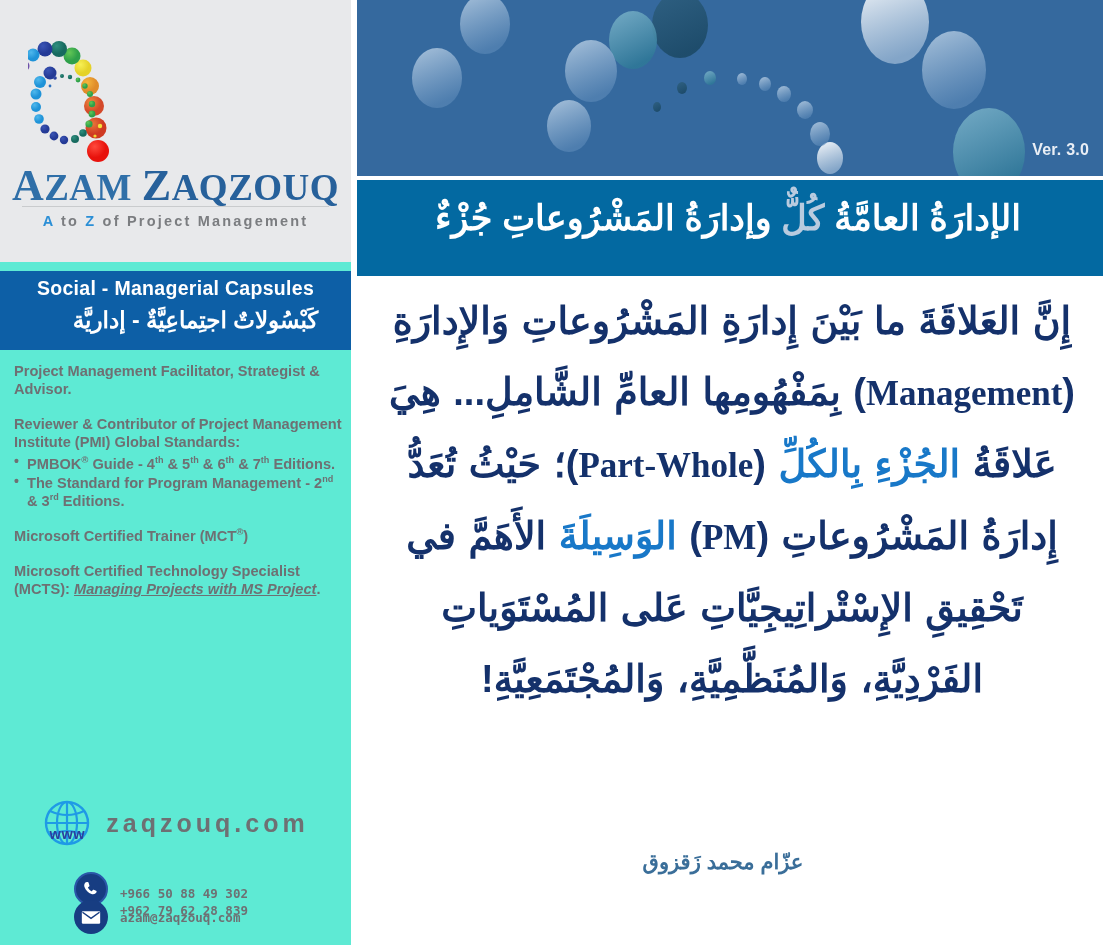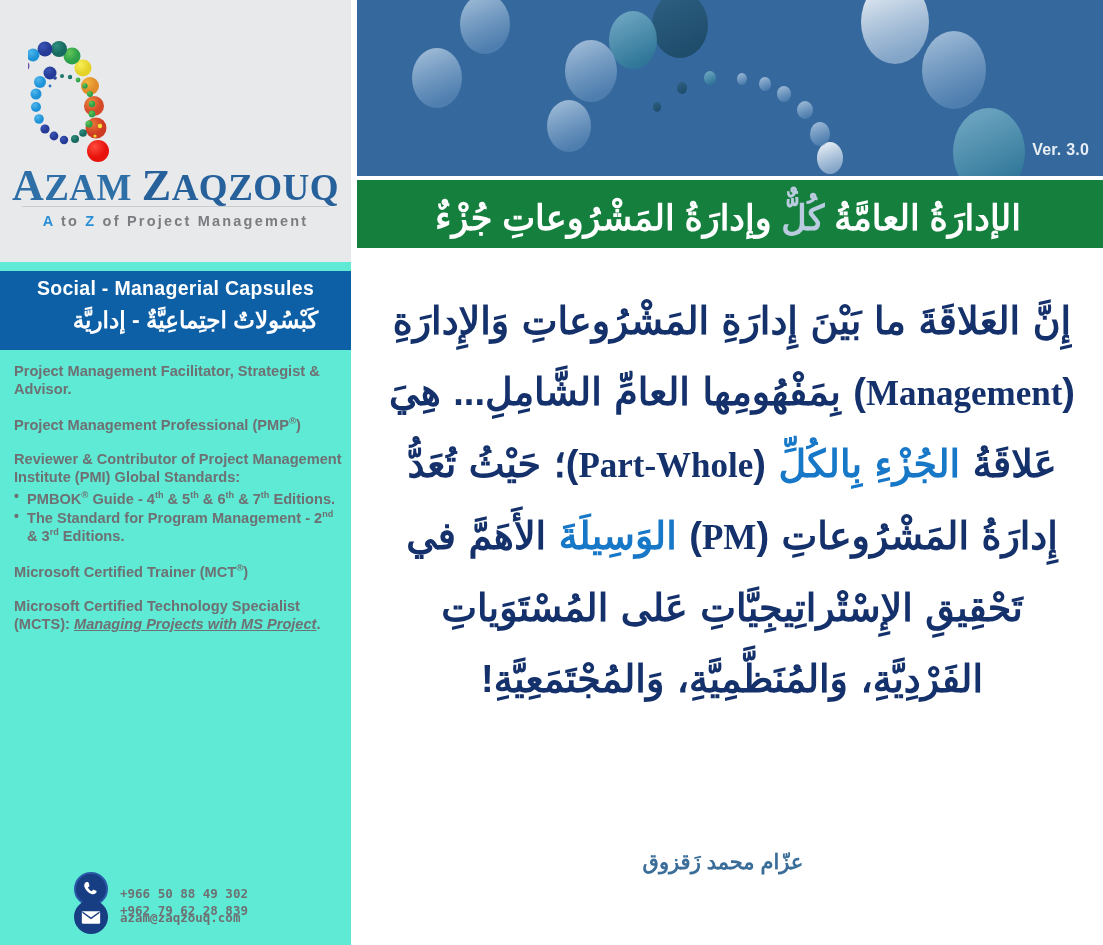--- a/index.html
+++ b/index.html
@@ -250,22 +250,22 @@
     left: 0; top: 176px;
     width: 746px; height: 4px;
     background: #ffffff;
   }
 
   
   #title-bar {
     position: absolute;
     left: 0; top: 180px;
     width: 746px;
-    height: 68px;
-    background: #15803d;
+    height: 96px;
+    background: #0369a1;
     overflow: hidden;
     padding-left: 28px;
   }
   #title-text {
     position: absolute;
     right: 4px; top: -4px;
     width: 742px;
     direction: rtl;
     text-align: center;
     color: #ffffff;
@@ -433,41 +433,52 @@
       <div id="capsule-en">Social - Managerial Capsules</div>
       <div id="capsule-ar">كَبْسُولاتٌ اجتِماعِيَّةٌ - إداريَّة</div>
     </div>
 
     <div id="credentials">
 
       <div class="cred">
         Project Management Facilitator, Strategist &amp; Advisor<span class="light">.</span>
       </div>
 
-      <div class="cred">
-        Project Management Professional (PMP<span class="reg">®</span>)
-      </div>
 
       <div class="cred">
         Reviewer &amp; Contributor of Project Management Institute (PMI) Global Standards<span class="light">:</span>
         <ul>
           <li>PMBOK<span class="reg">®</span> Guide - 4<sup>th</sup> &amp; 5<sup>th</sup> &amp; 6<sup>th</sup> &amp; 7<sup>th</sup> Editions<span class="light">.</span></li>
           <li>The Standard for Program Management - 2<sup>nd</sup> &amp; 3<sup>rd</sup> Editions<span class="light">.</span></li>
         </ul>
       </div>
 
       <div class="cred">
         Microsoft Certified Trainer (MCT<span class="reg">®</span>)
       </div>
 
       <div class="cred">
         Microsoft Certified Technology Specialist (MCTS): <span class="ital">Managing Projects with MS Project</span><span class="light">.</span>
       </div>
     </div>
 
+    <div id="website-row">
+      <div id="globe-icon">
+        <svg width="50" height="50" viewBox="0 0 50 50" xmlns="http://www.w3.org/2000/svg">
+          <circle cx="25" cy="25" r="21" fill="none" stroke="#1f9ae6" stroke-width="2.4"></circle>
+          <ellipse cx="25" cy="25" rx="10" ry="21" fill="none" stroke="#1f9ae6" stroke-width="2.2"></ellipse>
+          <line x1="4" y1="25" x2="46" y2="25" stroke="#1f9ae6" stroke-width="2.2"></line>
+          <path d="M8 13 Q25 21 42 13" fill="none" stroke="#1f9ae6" stroke-width="2.2"></path>
+          <path d="M8 37 Q25 29 42 37" fill="none" stroke="#1f9ae6" stroke-width="2.2"></path>
+          <line x1="25" y1="4" x2="25" y2="46" stroke="#1f9ae6" stroke-width="2.2"></line>
+        </svg>
+        <div id="globe-www">www</div>
+      </div>
+      <div id="website-text">zaqzouq.com</div>
+    </div>
 
     <div id="phone-row">
       <div class="round-icon phone">
         <svg width="18" height="18" viewBox="0 0 24 24" xmlns="http://www.w3.org/2000/svg">
           <path d="M6.6 2.5c-.9 0-1.8.5-2.4 1.3C3 5.3 2.6 7.3 3.3 9.4c1.3 4 5.3 8 9.3 9.3 2.1.7 4.1.3 5.6-1 .8-.6 1.3-1.5 1.3-2.4 0-.5-.3-.9-.8-1.1l-3-1.2c-.5-.2-1 0-1.3.4l-1 1.3c-.2.3-.6.4-.9.2-1.9-1-3.5-2.6-4.5-4.5-.2-.3-.1-.7.2-.9l1.3-1c.4-.3.6-.8.4-1.3L8.7 3.3c-.2-.5-.6-.8-1.1-.8z" fill="#ffffff"></path>
         </svg>
       </div>
       <div id="phone-lines">
         <div>+966 50 88 49 302</div>
         <div>+962 79 62 28 839</div>

